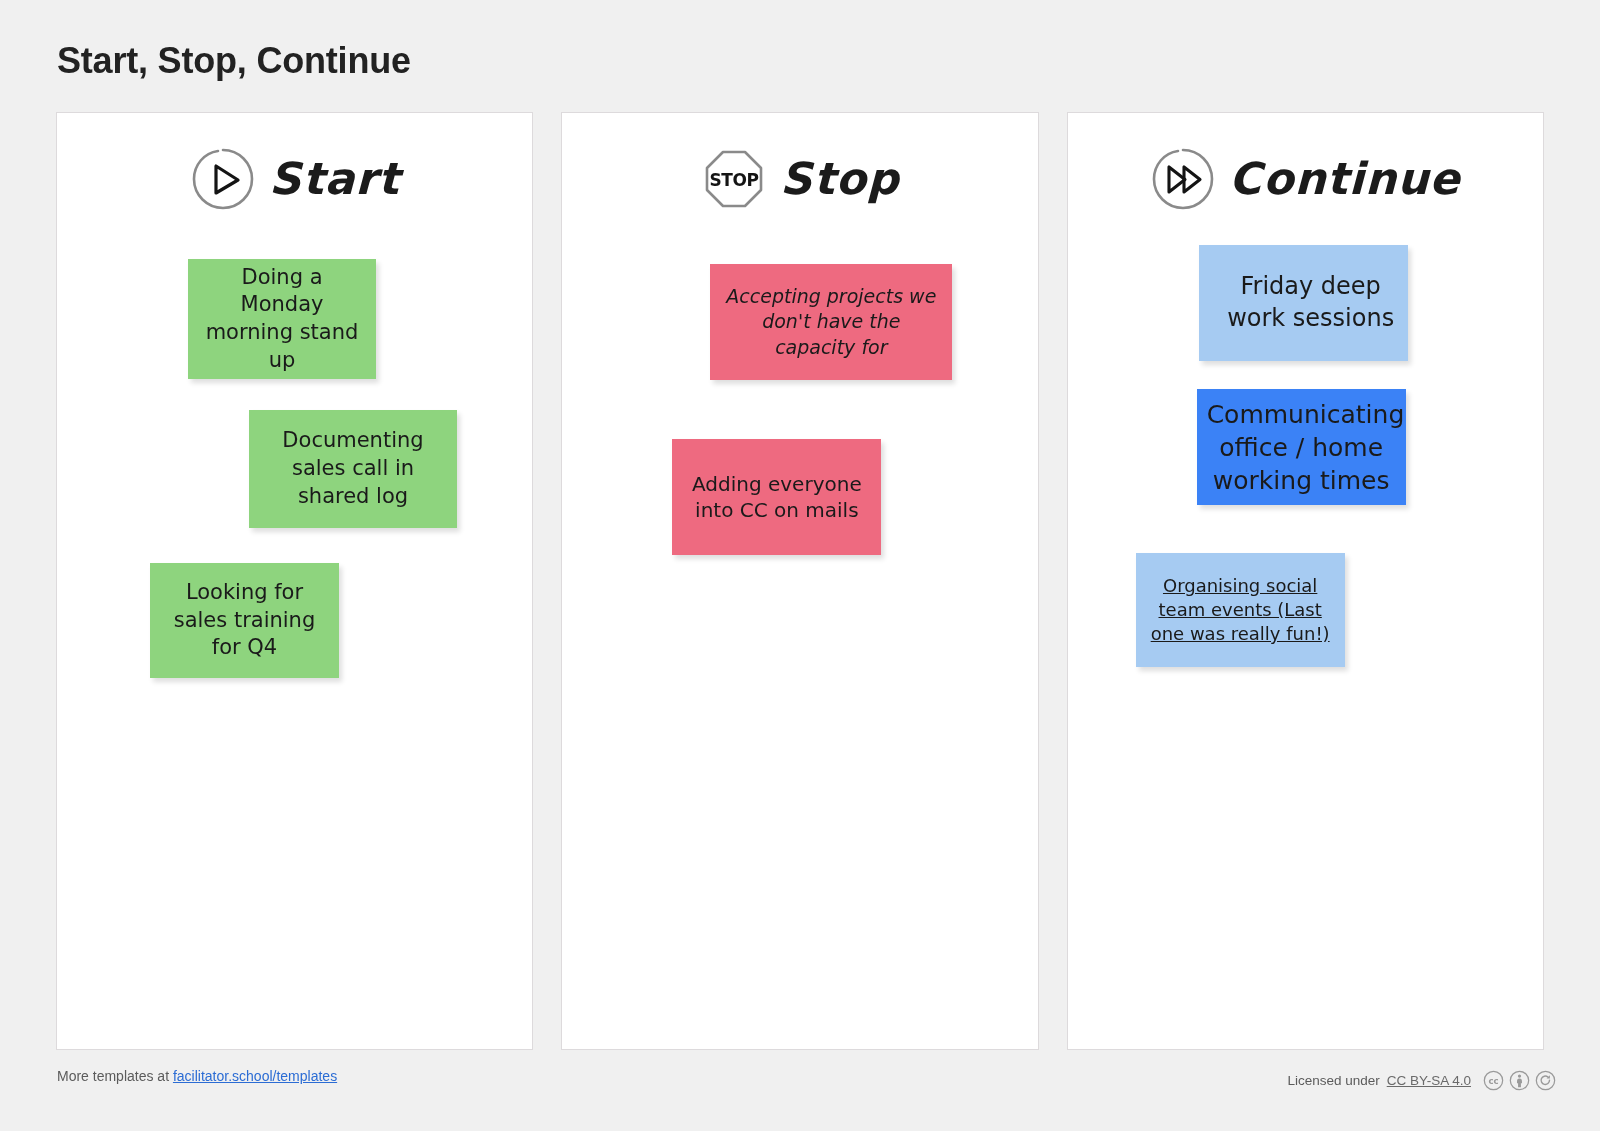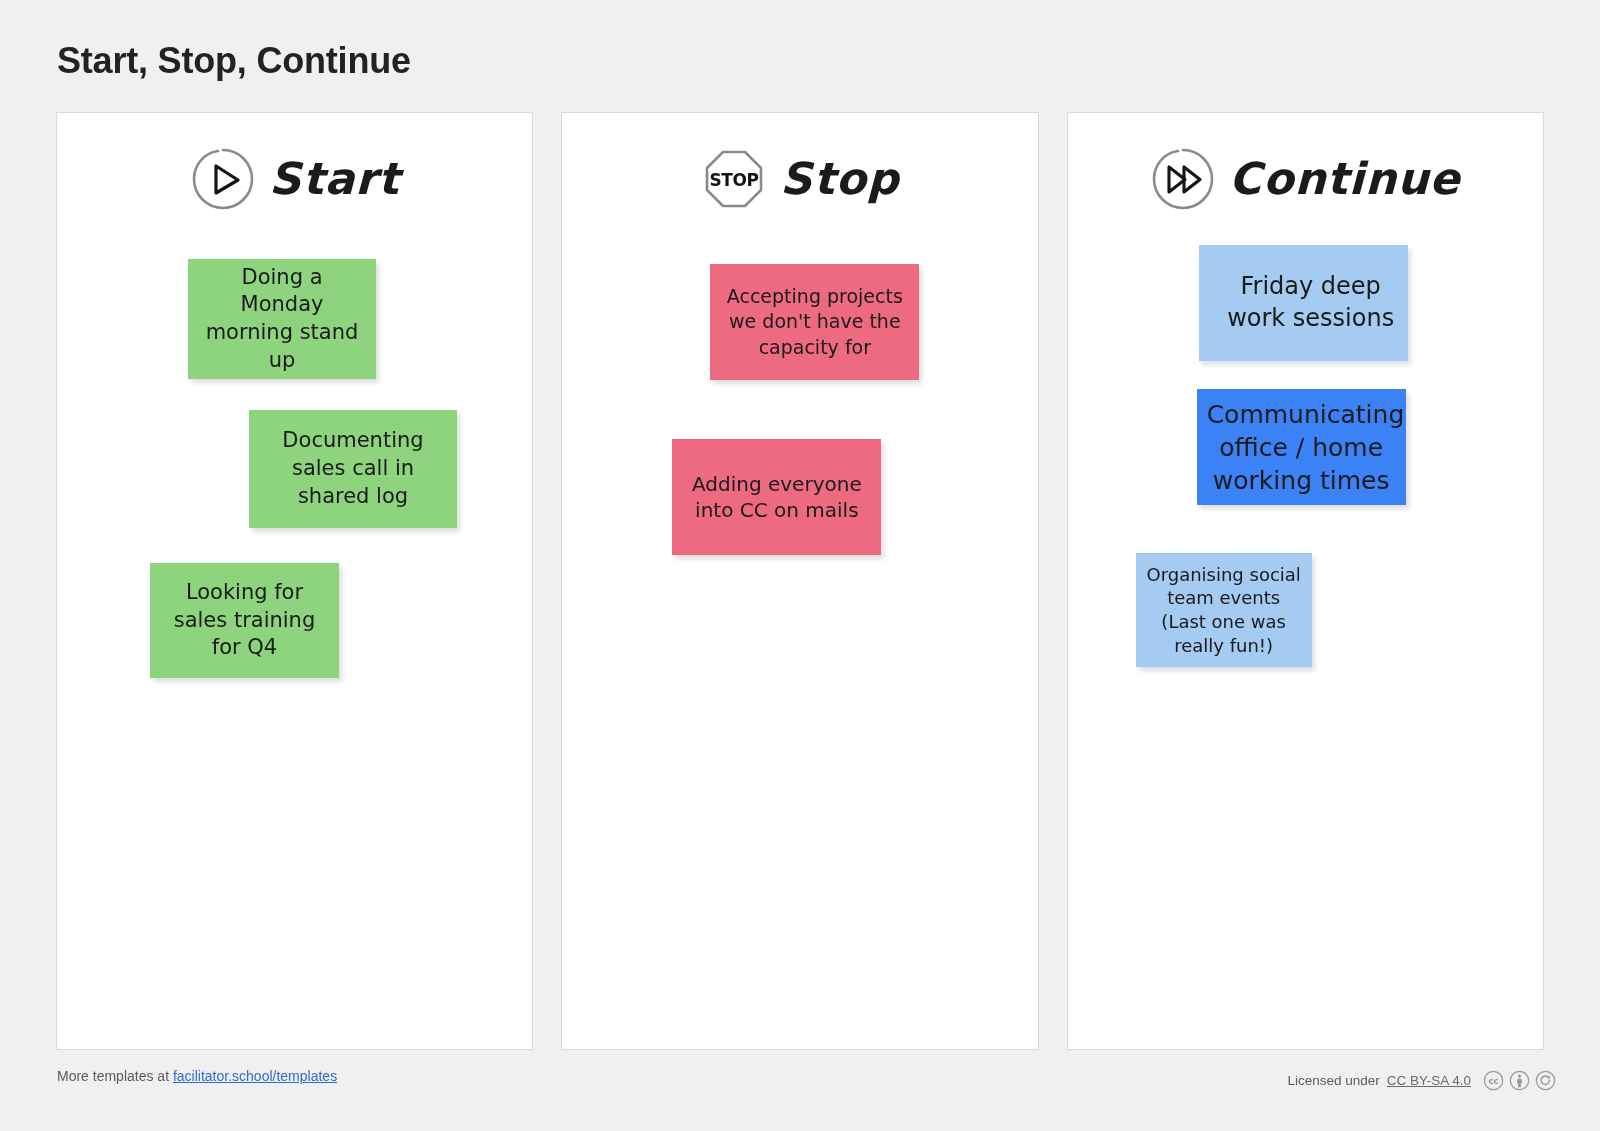--- a/index.html
+++ b/index.html
@@ -172,21 +172,21 @@
     <div class="col-header">
       <span class="col-icon">
         <svg viewBox="0 0 72 72" width="72" height="72">
           <path d="M25 9 L47 9 L63 25 L63 47 L47 63 L25 63 L9 47 L9 25 Z" fill="none" stroke="#8a8a8a" stroke-width="2.6" stroke-linejoin="round"></path>
           <text x="36" y="43" text-anchor="middle" font-family="DejaVu Sans, sans-serif" font-size="17" font-weight="bold" fill="#141414" letter-spacing="-0.5">STOP</text>
         </svg>
       </span>
       <span class="col-title">Stop</span>
     </div>
     <div class="notes-area">
-      <div class="note" style="left:148px; top:31px; width:209px; height:116px; background:#ee6a80; font-size:19px;">
+      <div class="note" style="left:148px; top:31px; width:242px; height:116px; background:#ee6a80; font-size:19px;font-style:italic;">
         <span>Accepting projects we don't have the capacity for</span>
       </div>
       <div class="note" style="left:110px; top:206px; width:209px; height:116px; background:#ee6a80; font-size:20px;">
         <span>Adding everyone into CC on mails</span>
       </div>
     </div>
   </div>
 
   <div class="column">
     <div class="col-header">
@@ -199,21 +199,21 @@
       </span>
       <span class="col-title">Continue</span>
     </div>
     <div class="notes-area">
       <div class="note" style="left:131px; top:12px; width:209px; height:116px; background:#a6cbf2; font-size:24px;padding-left:25px;">
         <span>Friday deep work sessions</span>
       </div>
       <div class="note" style="left:129px; top:156px; width:209px; height:116px; background:#3b82f6; font-size:25px;">
         <span>Communicating office / home working times</span>
       </div>
-      <div class="note" style="left:68px; top:320px; width:176px; height:114px; background:#a6cbf2; font-size:18px;">
+      <div class="note" style="left:68px; top:320px; width:209px; height:114px; background:#a6cbf2; font-size:18px;text-decoration:underline;">
         <span>Organising social team events (Last one was really fun!)</span>
       </div>
     </div>
   </div>
 
 </div>
 
 <div id="footer">
   <div id="footer-left">
     <span>More templates at </span><a href="#">facilitator.school/templates</a>

